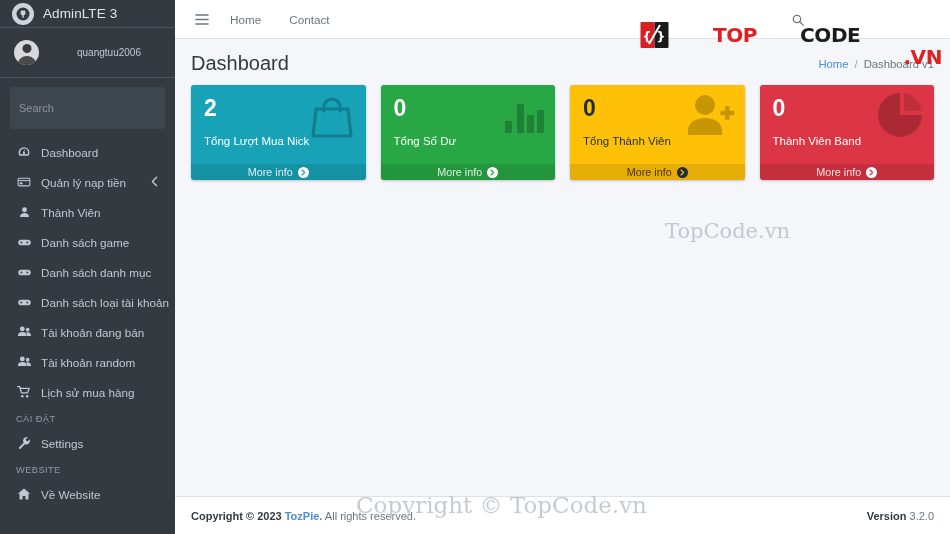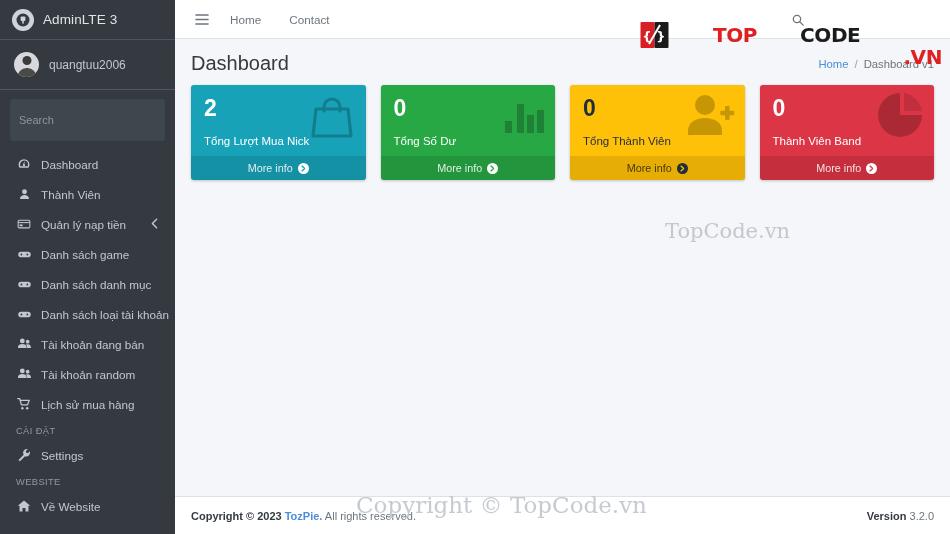--- a/index.html
+++ b/index.html
@@ -15,21 +15,21 @@
 
   
   .sidebar {
     position: absolute; left: 0; top: 0;
     width: 175px; height: 534px;
     background: #343a40;
     color: #c2c7d0;
     overflow: hidden;
   }
   .brand {
-    height: 40px;
+    height: 28px;
     display: flex; align-items: center;
     padding: 0 12px;
     border-bottom: 1px solid #4b545c;
     gap: 9px;
   }
   .brand-logo {
     width: 22px; height: 22px; border-radius: 50%;
     background: #cfd4da;
     display: flex; align-items: center; justify-content: center;
     flex: none;
@@ -52,21 +52,21 @@
   .avatar .head {
     position: absolute; left: 50%; top: 4px;
     width: 9px; height: 9px; border-radius: 50%;
     background: #3c3b3a; transform: translateX(-50%);
   }
   .avatar .body {
     position: absolute; left: 50%; bottom: -5px;
     width: 19px; height: 14px; border-radius: 9px 9px 0 0;
     background: #4a4a48; transform: translateX(-50%);
   }
-  .username { font-size: 12px; color: #c2c7d0; }
+  .username { font-size: 10px; color: #c2c7d0; margin-left: 28px; }
 
   .search-wrap { padding: 9px 10px 6px 10px; }
   .search-box {
     display: flex; height: 42px;
     background: #3f474e;
     border-radius: 3px; overflow: hidden;
   }
   .search-input {
     flex: 1; border: none; outline: none; background: transparent;
     color: #9aa1a8; font-size: 11px; padding: 0 9px;
@@ -128,21 +128,21 @@
   }
   .ib-body { padding: 12px 13px 0 13px; position: relative; height: 71px; }
   .ib-number { font-size: 23px; font-weight: bold; line-height: 1; }
   .ib-text { font-size: 11.5px; margin-top: 15px; }
   .ib-icon {
     position: absolute; right: 8px; top: 6px;
     opacity: .22;
   }
   .ib-footer {
     position: absolute; left: 0; bottom: 0; width: 100%;
-    height: 24px; display: flex; align-items: center; justify-content: center;
+    height: 16px; display: flex; align-items: center; justify-content: center;
     font-size: 10.8px; gap: 5px; cursor: pointer; text-decoration: none;
   }
   .ib-footer .arrow {
     width: 11px; height: 11px; border-radius: 50%;
     display: flex; align-items: center; justify-content: center;
   }
 
   .ib-teal   { background: #17a2b8; color: #fff; }
   .ib-teal   .ib-footer { background: rgba(0,0,0,.10); color: rgba(255,255,255,.85); }
   .ib-green  { background: #28a745; color: #fff; }
@@ -238,42 +238,42 @@
             <path d="M8 2.5A6.2 6.2 0 0 0 1.8 8.7c0 1.3.4 2.5 1.1 3.5h10.2a6.1 6.1 0 0 0 1.1-3.5A6.2 6.2 0 0 0 8 2.5zm0 1.6a4.6 4.6 0 0 1 4.6 4.6c0 .7-.2 1.4-.5 2H3.9a4.6 4.6 0 0 1 4.1-6.6z"></path>
             <circle cx="8" cy="9.3" r="1.3"></circle>
               <rect x="7.6" y="5.4" width=".9" height="3.4" transform="rotate(25 8 7)"></rect>
           </svg>
         </span>
         <span class="nav-label">Dashboard</span>
       </div>
 
       <div class="nav-item">
         <span class="ico">
-          <svg width="13" height="13" viewBox="0 0 16 16" fill="#c2c7d0">
-            <circle cx="8" cy="4.6" r="3"></circle>
-            <path d="M8 8.6c-3 0-5.4 1.7-5.4 3.8v1.2h10.8v-1.2c0-2.1-2.4-3.8-5.4-3.8z"></path>
-          </svg>
-        </span>
-        <span class="nav-label">Thành Viên</span>
-      </div>
-
-      <div class="nav-item">
-        <span class="ico">
           <svg width="14" height="14" viewBox="0 0 16 16" fill="none" stroke="#c2c7d0" stroke-width="1.2">
             <rect x="1.3" y="3.6" width="13.4" height="8.8" rx="1.2"></rect>
             <line x1="1.3" y1="6.4" x2="14.7" y2="6.4"></line>
             <rect x="3" y="8.5" width="3.4" height="2.1" fill="#c2c7d0" stroke="none"></rect>
           </svg>
         </span>
         <span class="nav-label">Quản lý nạp tiền</span>
         <span class="nav-chevron">
           <svg width="7" height="11" viewBox="0 0 7 11" fill="none" stroke="#c2c7d0" stroke-width="1.4" stroke-linecap="round" stroke-linejoin="round">
             <polyline points="5.6,1.2 1.4,5.5 5.6,9.8"></polyline>
           </svg>
         </span>
+      </div>
+
+      <div class="nav-item">
+        <span class="ico">
+          <svg width="13" height="13" viewBox="0 0 16 16" fill="#c2c7d0">
+            <circle cx="8" cy="4.6" r="3"></circle>
+            <path d="M8 8.6c-3 0-5.4 1.7-5.4 3.8v1.2h10.8v-1.2c0-2.1-2.4-3.8-5.4-3.8z"></path>
+          </svg>
+        </span>
+        <span class="nav-label">Thành Viên</span>
       </div>
 
 
       <div class="nav-item">
         <span class="ico">
           <svg width="15" height="15" viewBox="0 0 18 18" fill="#c2c7d0">
             <rect x="1.5" y="5.6" width="15" height="6.8" rx="3.4"></rect>
             <circle cx="5.3" cy="9" r="1.1" fill="#343a40"></circle>
             <circle cx="12.4" cy="9" r="1.1" fill="#343a40"></circle>
           </svg>

